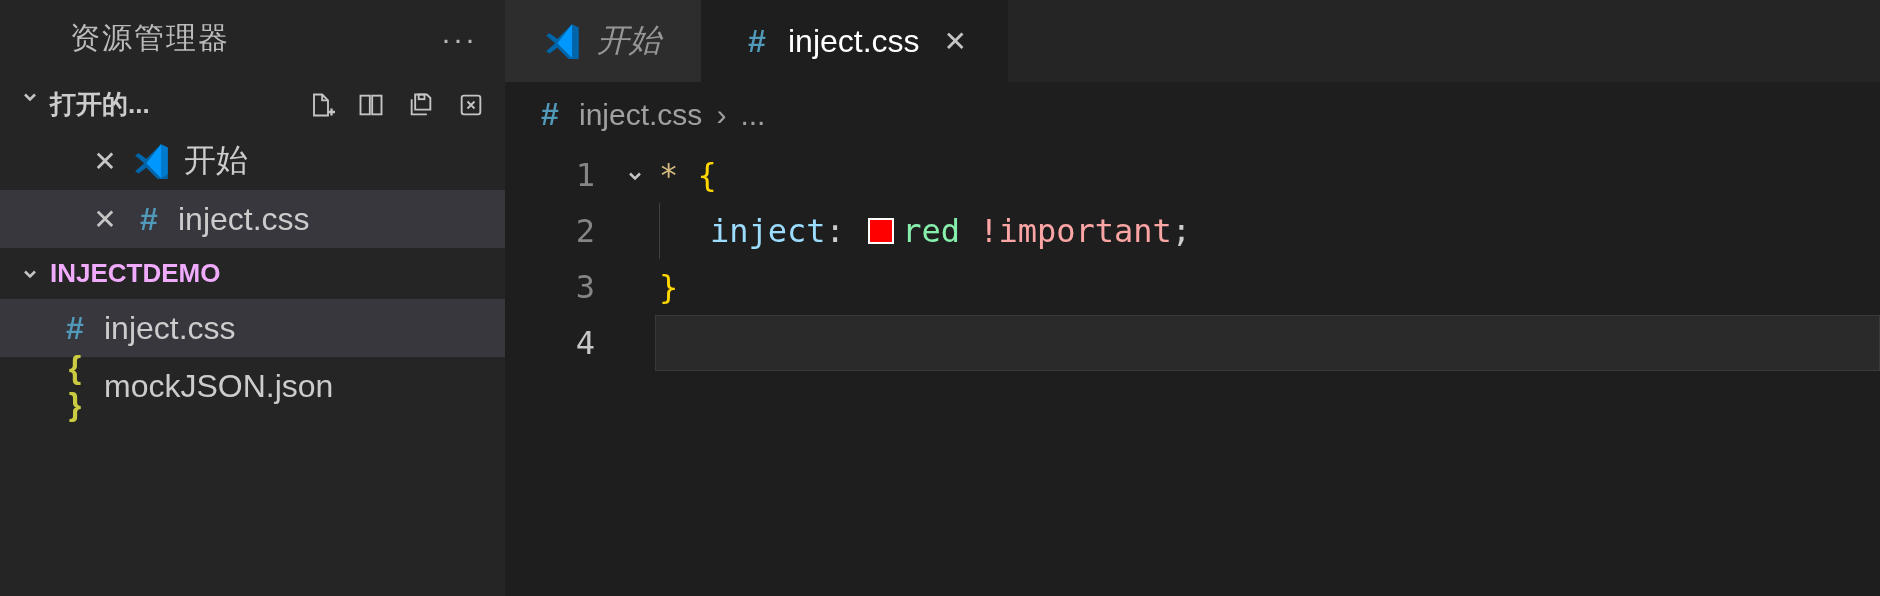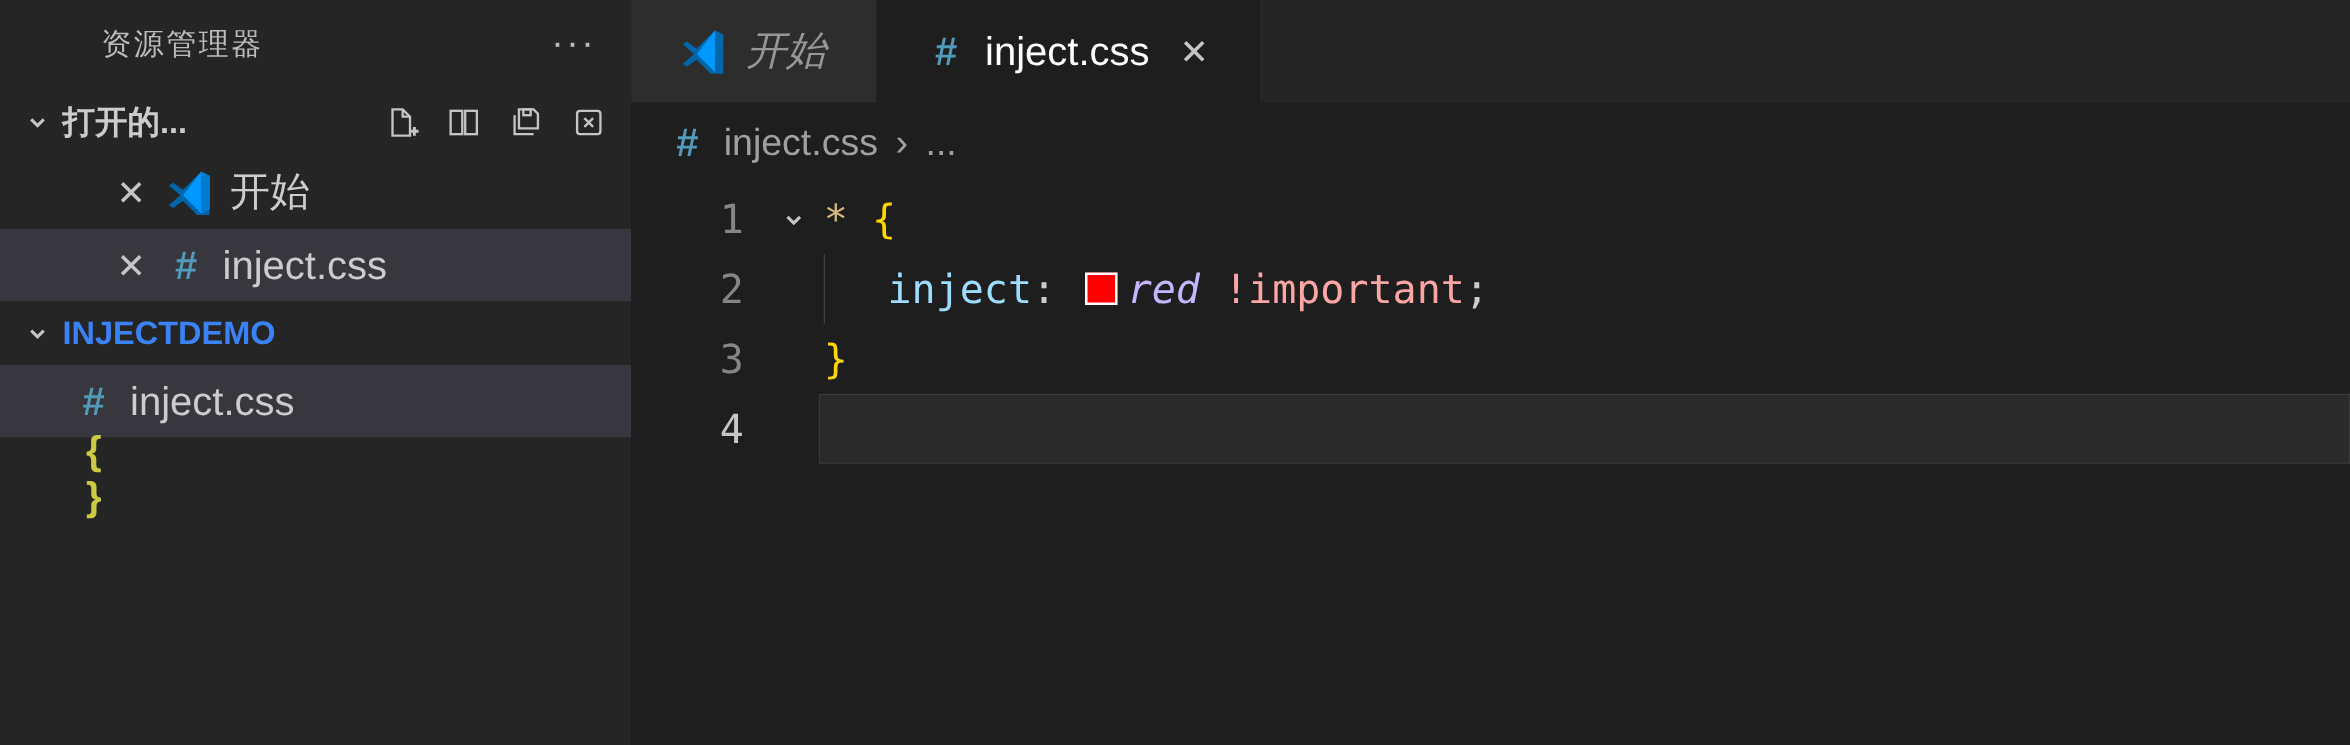--- a/index.html
+++ b/index.html
@@ -21,26 +21,25 @@
     flex-direction: column;
     font-size: 30px;
   }
   .sidebar-header {
     display: flex;
     align-items: center;
     justify-content: space-between;
     padding: 18px 28px 18px 70px;
     color: #bbbbbb;
   }
-  .sidebar-title { font-size: 24px; letter-spacing: 2px; margin-left: 11px; }
+  .sidebar-title { font-size: 30px; letter-spacing: 2px; }
   .more-dots { color: #bbbbbb; font-size: 30px; letter-spacing: 2px; }
 
   .section-header {
     display: flex;
-    align-items: center;
     padding: 10px 20px 10px 20px;
     font-weight: 700;
     font-size: 26px;
     color: #cccccc;
     gap: 10px;
   }
   .section-actions {
     margin-left: auto;
     display: flex;
     gap: 22px;
@@ -67,21 +66,21 @@
   }
   .close-x { color: #c5c5c5; font-size: 28px; width: 30px; text-align: center; }
 
   .folder-header {
     display: flex;
     align-items: center;
     gap: 10px;
     padding: 10px 20px;
     font-weight: 700;
     font-size: 26px;
-    color: #3b82f6;
+    color: #f0abfc;
   }
 
   .file-list {}
   .file-item {
     display: flex;
     align-items: center;
     gap: 14px;
     padding: 8px 0 8px 60px;
     font-size: 32px;
     color: #cccccc;
@@ -159,21 +158,21 @@
   }
   .current-line {
     background: #2a2a2a;
     box-shadow: inset 0 0 0 1px #3a3a3a;
   }
 
   .tok-sel { color: #d7ba7d; }
   .tok-brace { color: #ffd700; }
   .tok-prop { color: #9cdcfe; }
   .tok-colon { color: #cccccc; }
-  .tok-val { color: #c4b5fd; font-style: italic; }
+  .tok-val { color: #86efac; }
   .tok-important { color: #fca5a5; }
   .tok-semi { color: #cccccc; }
 
   .color-swatch {
     display:inline-block;
     width: 26px;
     height: 26px;
     border: 2px solid #ffffff;
     margin: 0 8px 0 4px;
     vertical-align: middle;
@@ -270,20 +269,21 @@
       <span>INJECTDEMO</span>
     </div>
 
     <div class="file-list">
       <div class="file-item selected">
         <span class="hash-icon">#</span>
         <span>inject.css</span>
       </div>
       <div class="file-item">
         <span class="json-icon">{ }</span>
+        <span>mockJSON.json</span>
       </div>
     </div>
   </div>
 
   <div class="editor-area">
     <div class="tabs">
       <div class="tab">
         <span class="vscode-logo">
           <svg width="36" height="36" viewBox="0 0 32 32">
               <path fill="#0065A9" d="M30 4l-6-3-13 13L4 9 1 11l8 7-8 7 3 2 7-5 13 13 6-3V4z"></path>

